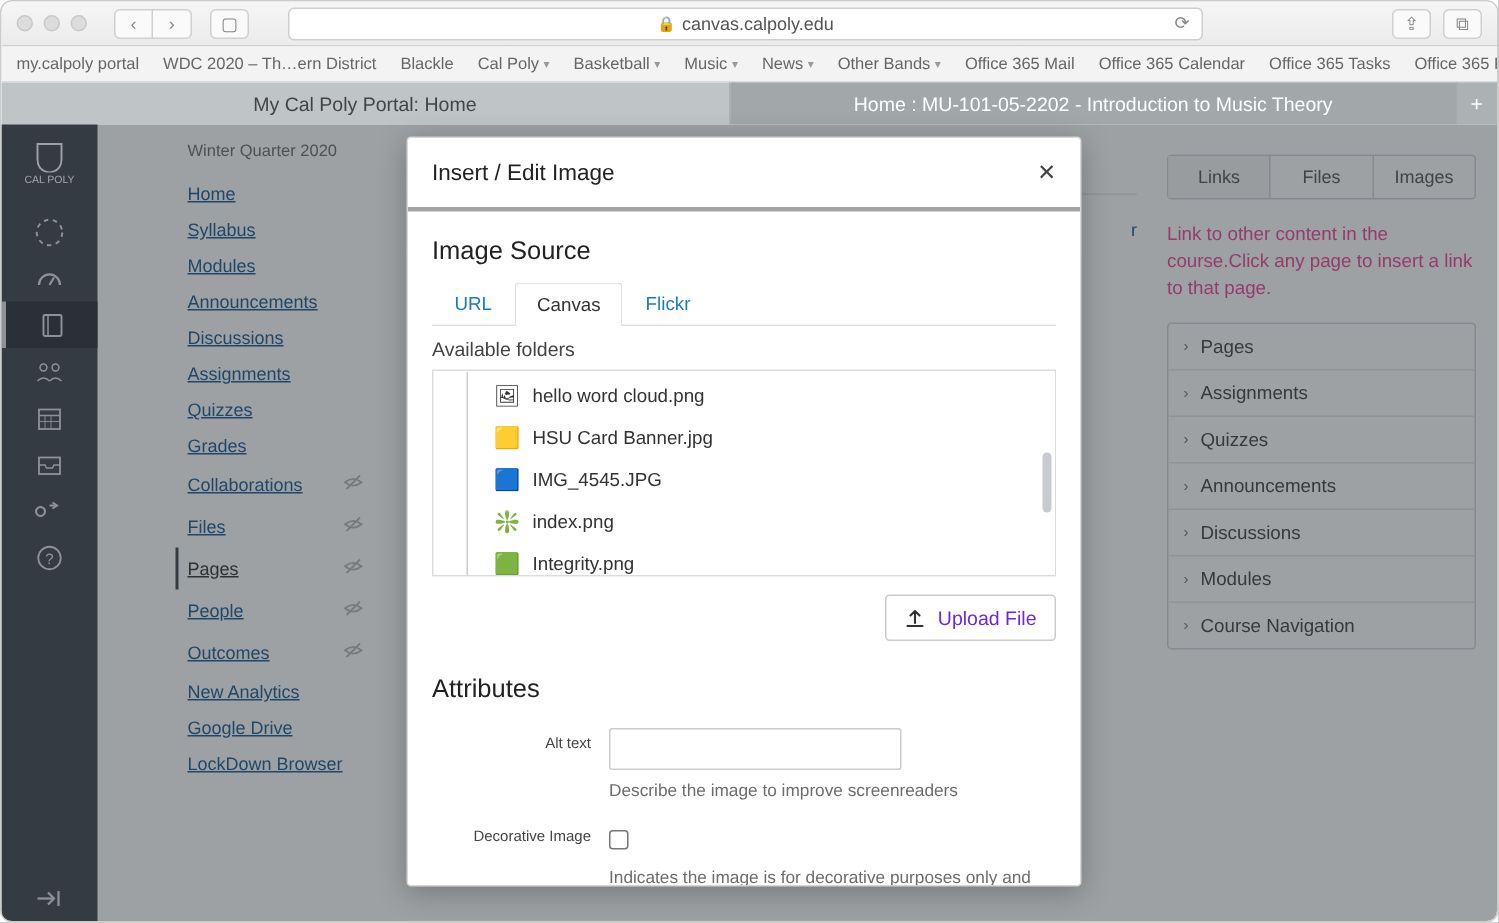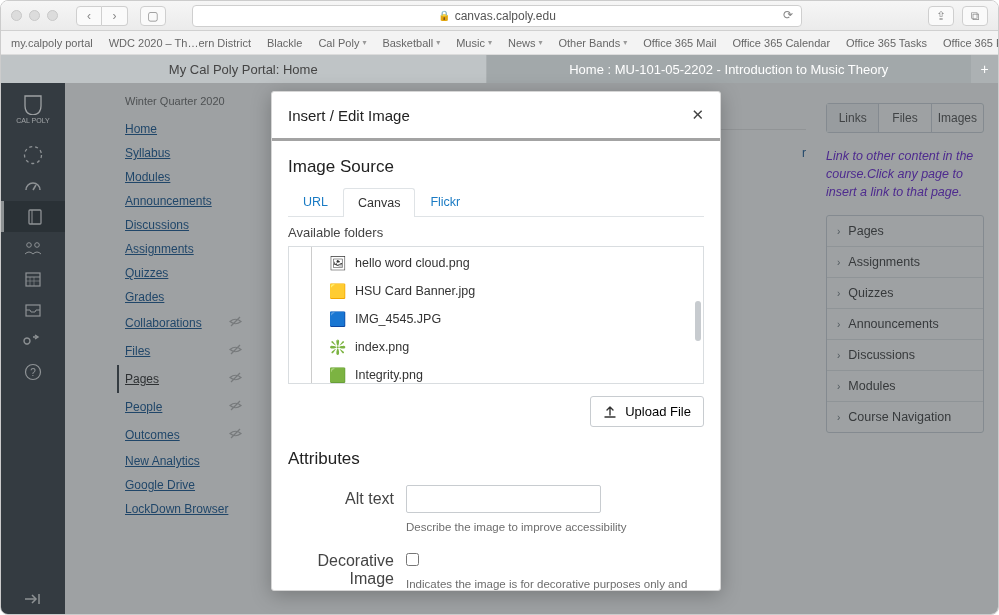--- a/index.html
+++ b/index.html
@@ -53,26 +53,26 @@
 
     .bc-row { display: flex; justify-content: space-between; align-items: center; padding: 10px 0; }
     .bc-crumb { border: 1px solid #cfd6dc; border-radius: 3px 0 0 3px; padding: 5px 10px; font-size: 12px; background: #fafafa; color: #444; }
     .lang-link { color: #1a5a96; font-size: 12px; }
 
     .toolbar { display: flex; gap: 12px; padding: 4px 0; color: #3e464e; font-size: 14px; font-weight: bold; }
     .tb-bold { font-family: inherit; font-style: normal; }
 
     .path { padding-top: 228px; font-size: 12px; color: #666; }
 
-    .rightpanel { width: 172px; padding: 20px 14px 4px 0; font-size: 12.5px; color: #555; }
+    .rightpanel { width: 220px; padding: 20px 14px 4px 0; font-size: 12.5px; color: #555; }
     .rp-tabs { display: flex; border: 1px solid #cfd6dc; border-radius: 3px; margin-bottom: 14px; }
     .rp-tab { flex: 1; text-align: center; padding: 7px 0; font-size: 12px; color: #555; }
     .rp-tab.active { background: #f5f6f7; }
     .rp-tab + .rp-tab { border-left: 1px solid #cfd6dc; }
-    .rp-help { font-size: 12.5px; color: #6d28d9; line-height: 1.45; margin-bottom: 14px; font-style: italic; }
+    .rp-help { font-size: 12.5px; color: #ec4899; line-height: 1.45; margin-bottom: 14px; }
     .accordion { border: 1px solid #cfd6dc; border-radius: 3px; }
     .acc-item { padding: 8px 10px; font-size: 12.5px; color: #444; display: flex; align-items: center; gap: 8px; }
     .acc-item + .acc-item { border-top: 1px solid #e3e7ea; }
     .acc-chev { color: #6f797f; font-size: 10px; }
 
     
     .overlay { position: absolute; inset: 82px 0 0 0; background: rgba(40,46,52,.45); }
 
     
     .modal { position: absolute; top: 90px; left: 270px; width: 450px; height: 500px; background: #fff; border: 1px solid #d6d6d6; border-radius: 3px; box-shadow: 0 4px 20px rgba(0,0,0,.25); display: flex; flex-direction: column; overflow: hidden; }
@@ -83,24 +83,24 @@
     .src-tabs { display: flex; border-bottom: 1px solid #dfe3e6; margin-bottom: 8px; }
     .src-tab { padding: 7px 14px; font-size: 12.5px; color: #1a7bc4; border: 1px solid transparent; border-bottom: none; cursor: pointer; }
     .src-tab.active { color: #333; border-color: #dfe3e6; border-radius: 3px 3px 0 0; background: #fff; position: relative; top: 1px; }
     .avail-label { font-size: 13px; color: #444; margin: 4px 0 6px 0; }
     .file-browser { border: 1px solid #d9dde0; height: 138px; overflow-y: auto; padding: 2px 0; position: relative; background: #fff; }
     .file-row { display: flex; align-items: center; gap: 8px; padding: 5px 0 5px 40px; font-size: 12.5px; color: #333; }
     .file-row .fi { width: 18px; height: 18px; display: inline-flex; align-items: center; justify-content: center; font-size: 14px; }
     .fb-scrollbar { position: absolute; right: 2px; top: 54px; width: 6px; height: 40px; background: #c7cbcf; border-radius: 3px; }
 
     .upload-row { display: flex; justify-content: flex-end; padding: 12px 0 16px 0; }
-    .upload-btn { border: 1px solid #c8ccd0; border-radius: 3px; padding: 7px 12px; font-size: 13px; color: #000000; display: flex; align-items: center; gap: 8px; background: #fff; }
+    .upload-btn { border: 1px solid #c8ccd0; border-radius: 3px; padding: 7px 12px; font-size: 13px; color: #6d28d9; display: flex; align-items: center; gap: 8px; background: #fff; }
 
     .form-row { display: flex; align-items: flex-start; padding: 6px 0; }
-    .form-label { width: 118px; text-align: right; padding-right: 12px; font-size: 16px; color: #444; padding-top: 5px; }
+    .form-label { width: 118px; text-align: right; padding-right: 12px; font-size: 10px; color: #444; padding-top: 5px; }
     .form-ctl { flex: 1; }
     .form-ctl input[type="text"] { width: 195px; height: 28px; border: 1px solid #c8ccd0; border-radius: 2px; padding: 0 6px; font-size: 13px; }
     .form-hint { font-size: 11.5px; color: #6d6d6d; margin-top: 6px; line-height: 1.4; }
     .form-ctl input[type="checkbox"] { margin-top: 6px; }
 
     .tree-line { position:absolute; left:22px; top:0; bottom:0; width:1px; background:#ccc;}
     .file-row::before { content:''; position:absolute; }
 
   </style>
 </head>
@@ -399,21 +399,21 @@
           </svg>
         <span>Upload File</span>
       </button>
     </div>
     <div class="m-h2">Attributes</div>
 
     <div class="form-row">
       <div class="form-label">Alt text</div>
       <div class="form-ctl">
         <input type="text" style="">
-        <div class="form-hint">Describe the image to improve accessibility</div>
+        <div class="form-hint">Describe the image to improve screenreaders</div>
       </div>
     </div>
 
     <div class="form-row">
       <div class="form-label">Decorative Image</div>
       <div class="form-ctl">
         <input type="checkbox" style="">
         <div class="form-hint">Indicates the image is for decorative purposes only and should not be read by screenreaders</div>
       </div>
     </div>

